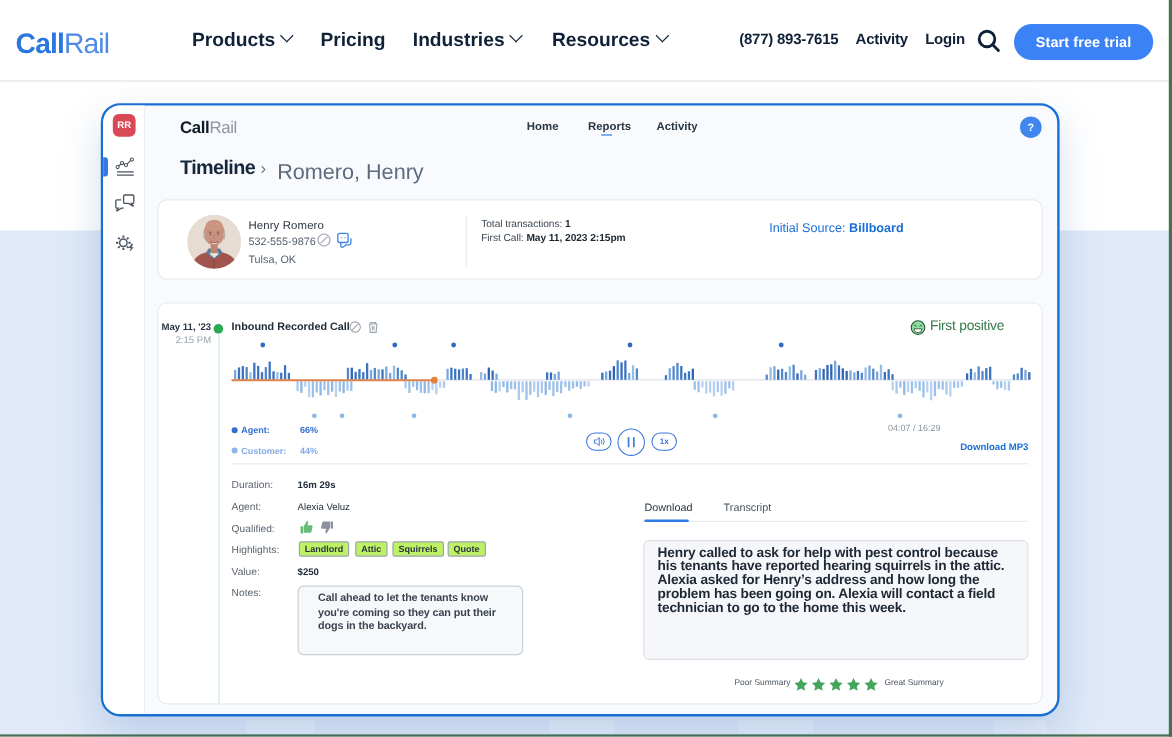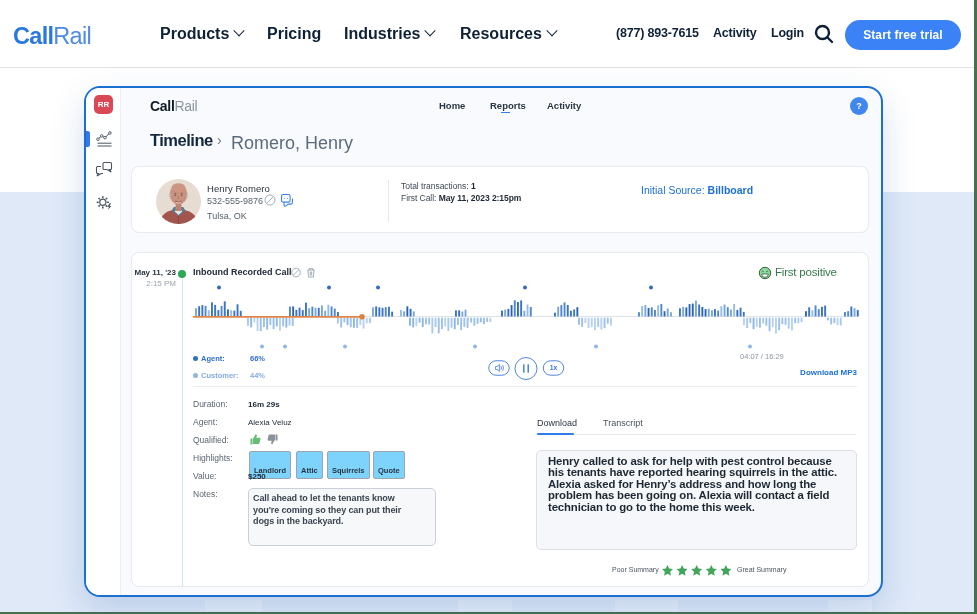--- a/index.html
+++ b/index.html
@@ -58,22 +58,22 @@
 #agentrow{left:201px;top:354px;font-size:7.5px;font-weight:700;color:#2e6fd0}
 #agentpct{left:250px;top:354px;font-size:7.5px;font-weight:700;color:#2e6fd0}
 #custrow{left:201px;top:371px;font-size:7.5px;font-weight:700;color:#84abe2}
 #custpct{left:250px;top:371px;font-size:7.5px;font-weight:700;color:#84abe2}
 #timer{left:740px;top:352px;width:117px;font-size:7.5px;color:#8b95a1}
 #dl{left:740px;top:368px;width:117px;text-align:right;font-size:8px;font-weight:700;color:#1b6fd6}
 #wfdiv{left:193px;top:386px;width:664px;height:1px;background:#e9ecf0}
 
 .dlab{left:193px;font-size:8.5px;color:#5a646f}
 .dval{left:248px;font-size:8px;color:#222d3a;font-weight:700}
-.chip{position:absolute;top:451px;height:13px;border:1px solid #9ba4af;border-radius:2px;font-size:7.5px;font-weight:700;color:#2a3542;line-height:11px;padding:13px 4px;background:#7dd3fc}
-#notesbox{left:248px;top:488px;width:188px;height:58px;background:#f7f8fa;border:1px solid #c9d0d8;border-radius:5px;font-size:9px;font-weight:600;color:#3a4450;padding:4px 4px;line-height:11.5px;letter-spacing:-.1px}
+.chip{position:absolute;top:451px;height:13px;border:1px solid #9ba4af;border-radius:2px;font-size:7.5px;font-weight:700;color:#2a3542;line-height:11px;padding:0 4px;background:#bef264}
+#notesbox{left:248px;top:488px;width:188px;height:58px;background:#f7f8fa;border:1px solid #c9d0d8;border-radius:5px;font-size:9px;font-weight:600;color:#3a4450;padding:4px 16px;line-height:11.5px;letter-spacing:-.1px}
 
 #tabsum{left:537px;top:418px;font-size:9px;font-weight:400;color:#2a3542}
 #tabtr{left:603px;top:418px;font-size:9px;color:#47525e}
 #tabline{left:536px;top:434px;width:320px;height:1px;background:#e6e9ed}
 #tabunder{left:537px;top:433px;width:37px;height:2px;background:#2f7bea;border-radius:2px}
 #sumbox{left:536px;top:450px;width:321px;height:100px;background:#f5f7fa;border:1px solid #dde1e7;border-radius:5px;padding:5px 11px;font-size:11.4px;font-weight:700;color:#1e2834;line-height:11.4px;letter-spacing:-.15px}
 #poor{left:612px;top:566px;font-size:7px;color:#4a5560}
 #great{left:737px;top:566px;font-size:7px;color:#4a5560}
 </style></head>
 <body>

